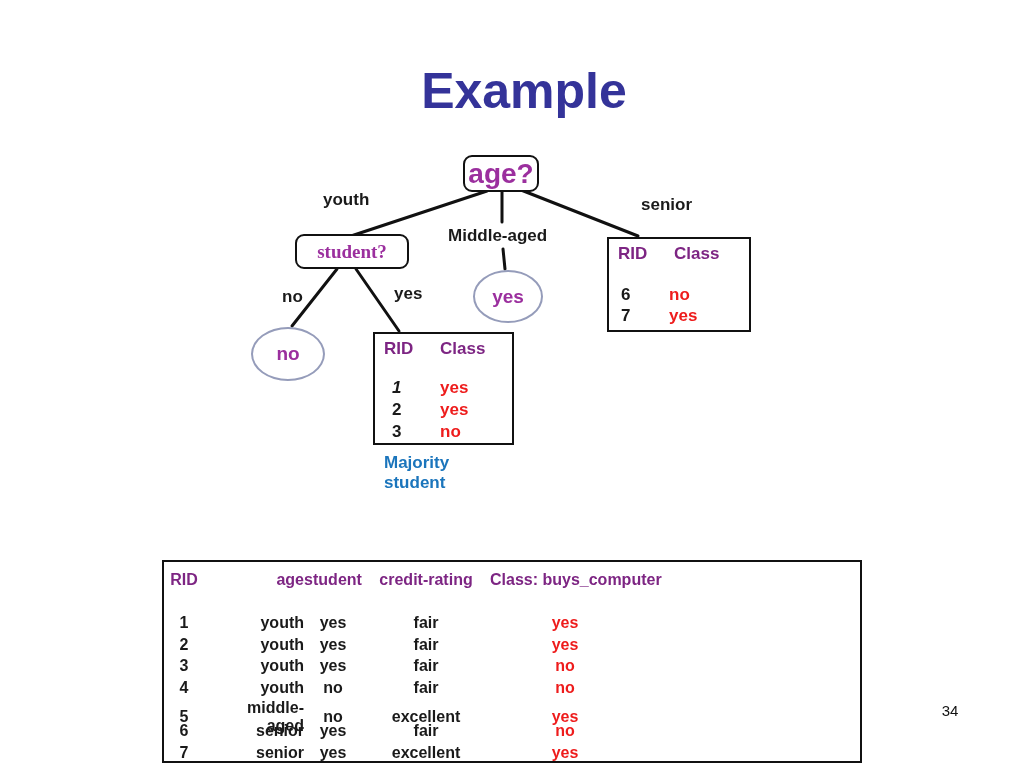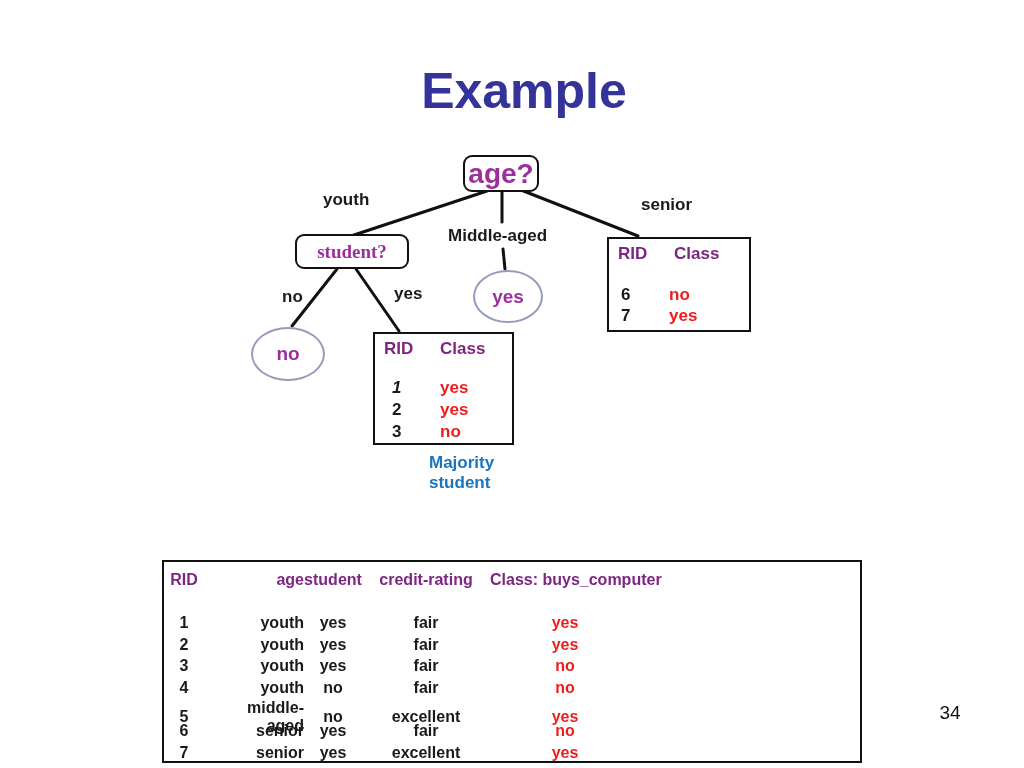--- a/index.html
+++ b/index.html
@@ -58,21 +58,21 @@
   .mini-right .mini-rows{top:46px;}
   .mini-row{display:flex;font-weight:bold;font-size:17px;}
   .mini-mid .mini-row{height:22px;margin-left:17px;}
   .mini-right .mini-row{height:21px;margin-left:12px;}
   .mini-row .c-rid{width:48px;color:#1a1a1a;}
   .mini-mid .mini-row:first-child .c-rid{font-style:italic;}
   .mini-row .c-class{color:#ee1c1c;}
 
   
   .annotation{
-    position:absolute;left:429px;top:453px;
+    position:absolute;left:384px;top:453px;
     color:#1b75bc;font-weight:bold;font-size:17px;line-height:20px;
   }
 
   
   .data-table{
     position:absolute;left:162px;top:560px;width:700px;height:203px;
     box-sizing:border-box;border:2px solid #111;background:#fff;
   }
   .dt-grid{
     display:grid;
@@ -83,21 +83,21 @@
   .dt-header .cell{white-space:nowrap;}
   .dt-rows{position:absolute;left:0;top:50px;width:100%;}
   .dt-row{height:21.7px;color:#1a1a1a;align-items:center;}
   .cell{text-align:center;}
   .cell.left{text-align:right;padding-left:15px;}
   .cell.cls{color:#ee1c1c;}
 
   
   .page-number{
     position:absolute;left:920px;top:702px;width:60px;
-    font-size:19px;color:#111;text-align:center;font-weight:normal;
+    font-size:15px;color:#111;text-align:center;font-weight:normal;
   }
 </style>
 </head>
 <body>
 
 <h1 class="slide-title">Example</h1>
 
 <svg class="abs" style="left:0;top:0;" width="1024" height="768" viewBox="0 0 1024 768">
   <g stroke="#111" stroke-width="3" stroke-linecap="round">
     <line x1="487" y1="191" x2="351" y2="236"></line>

